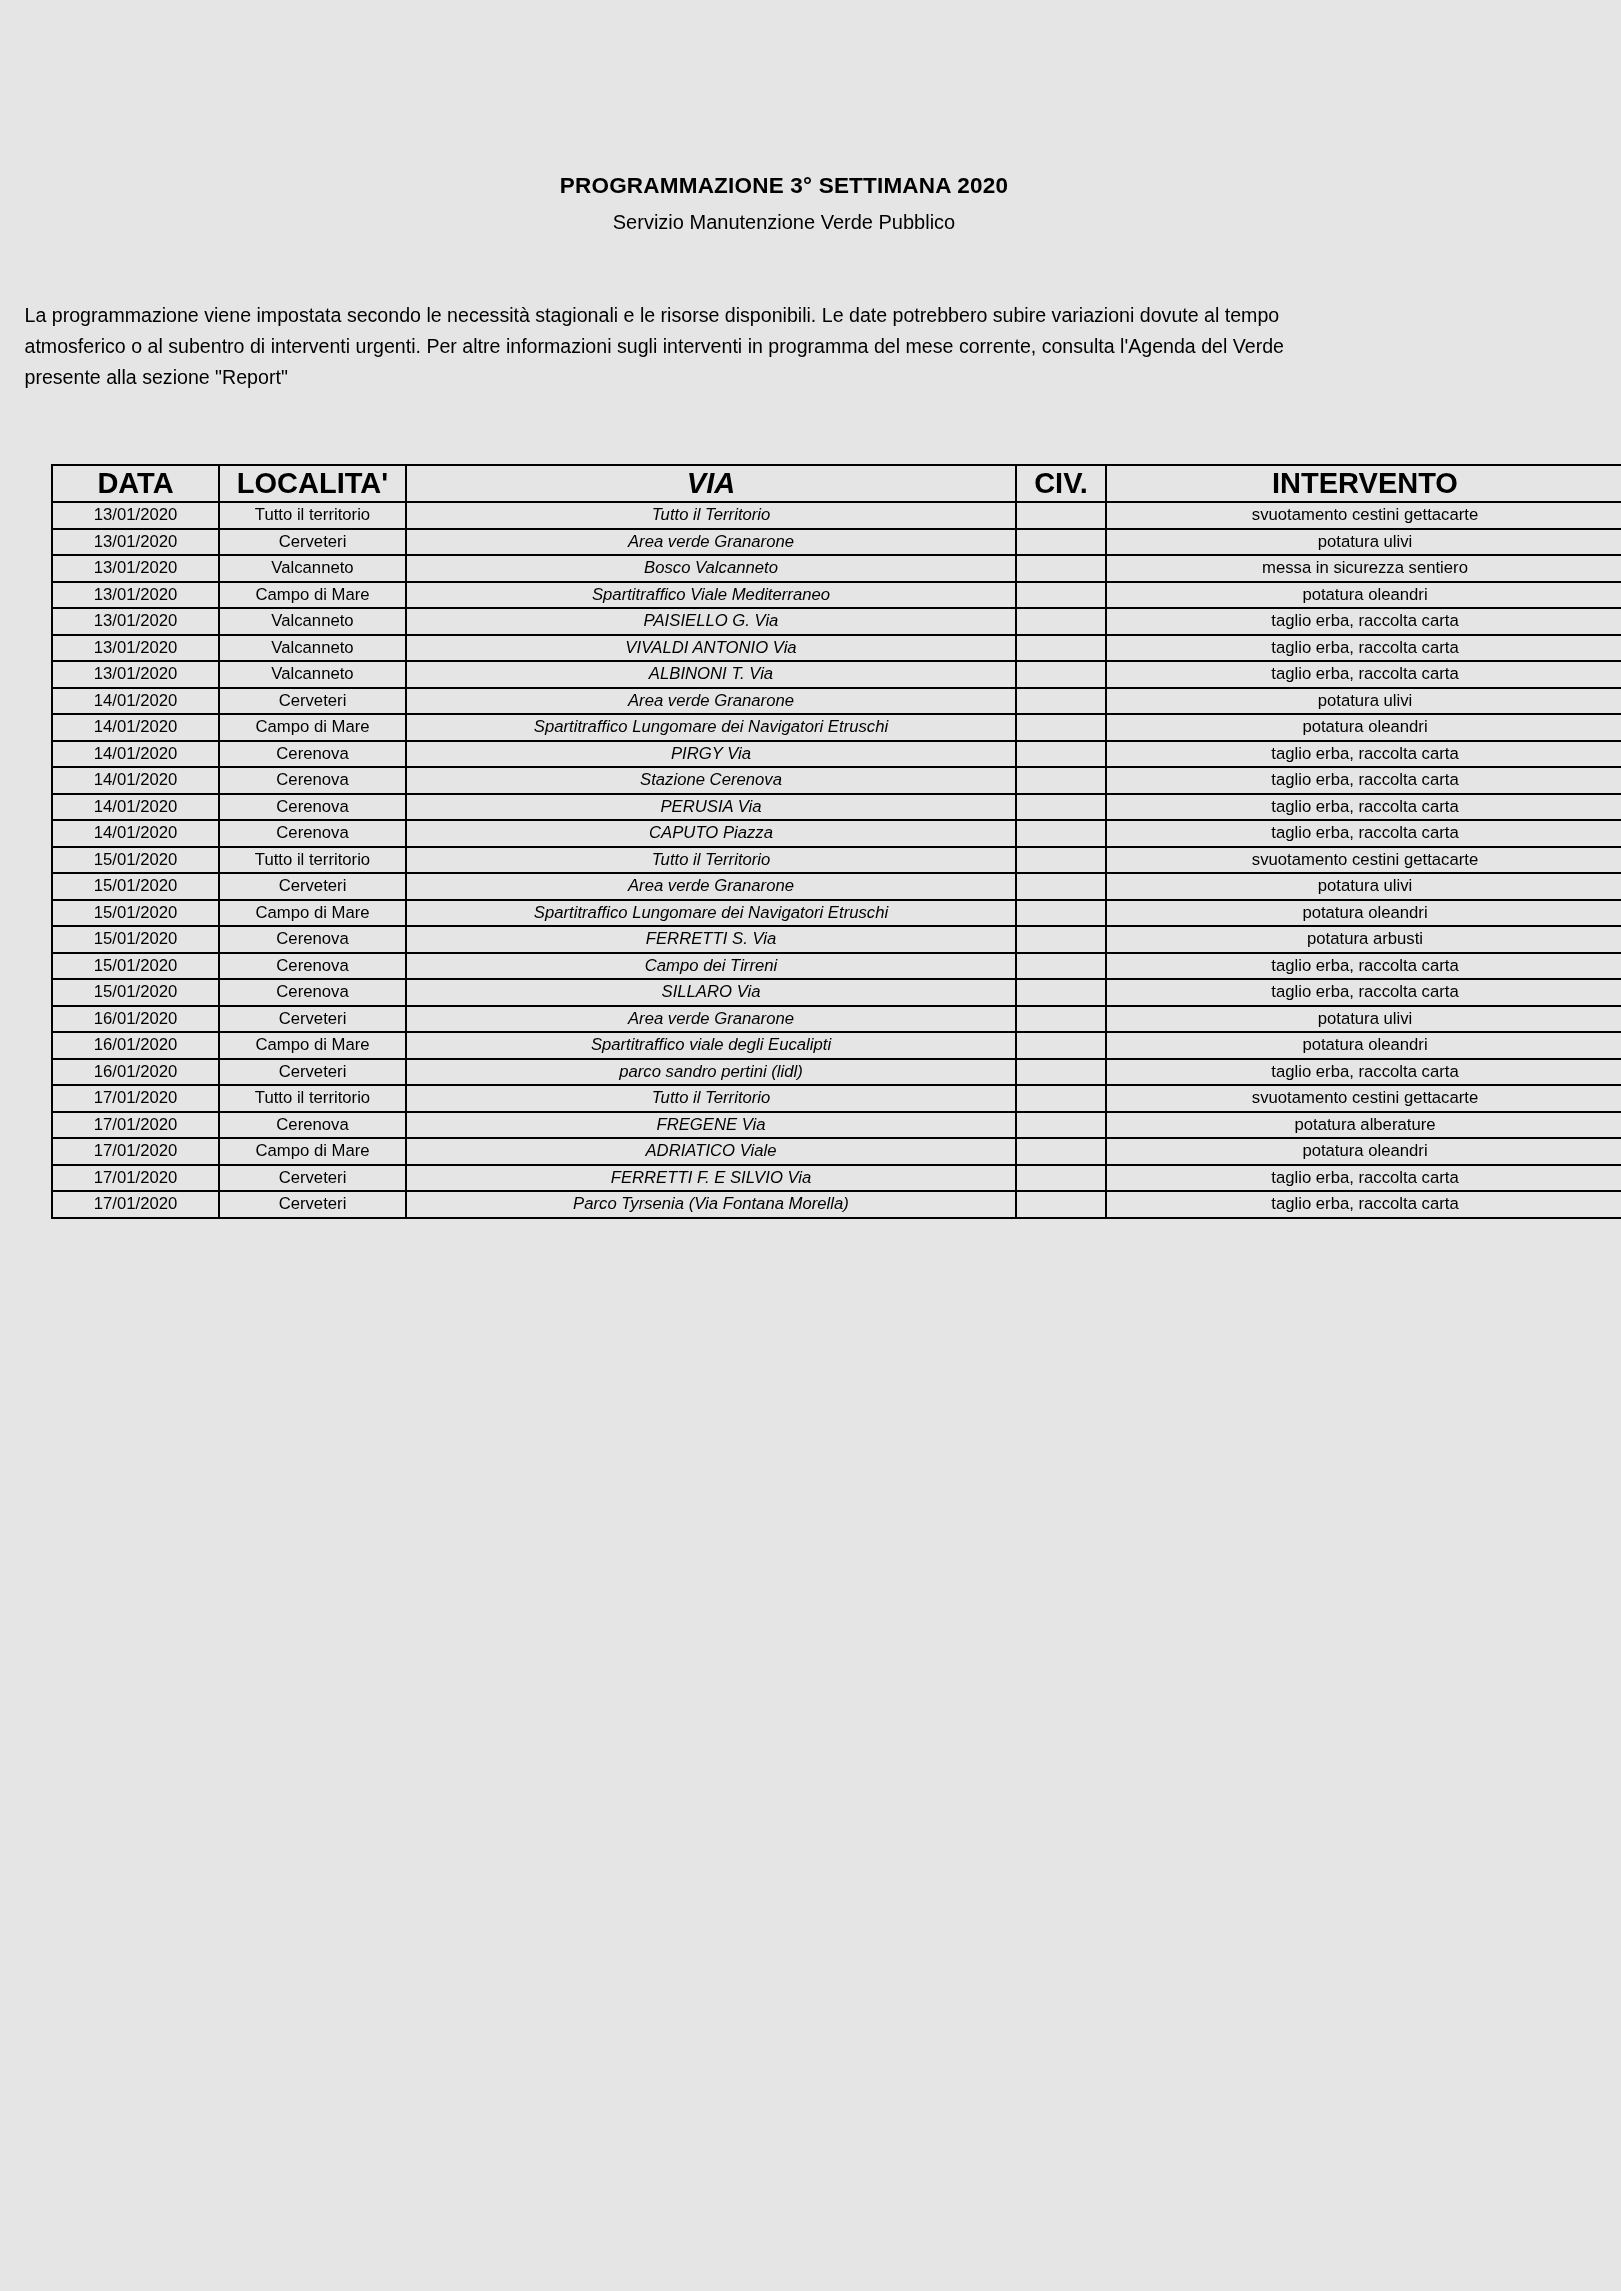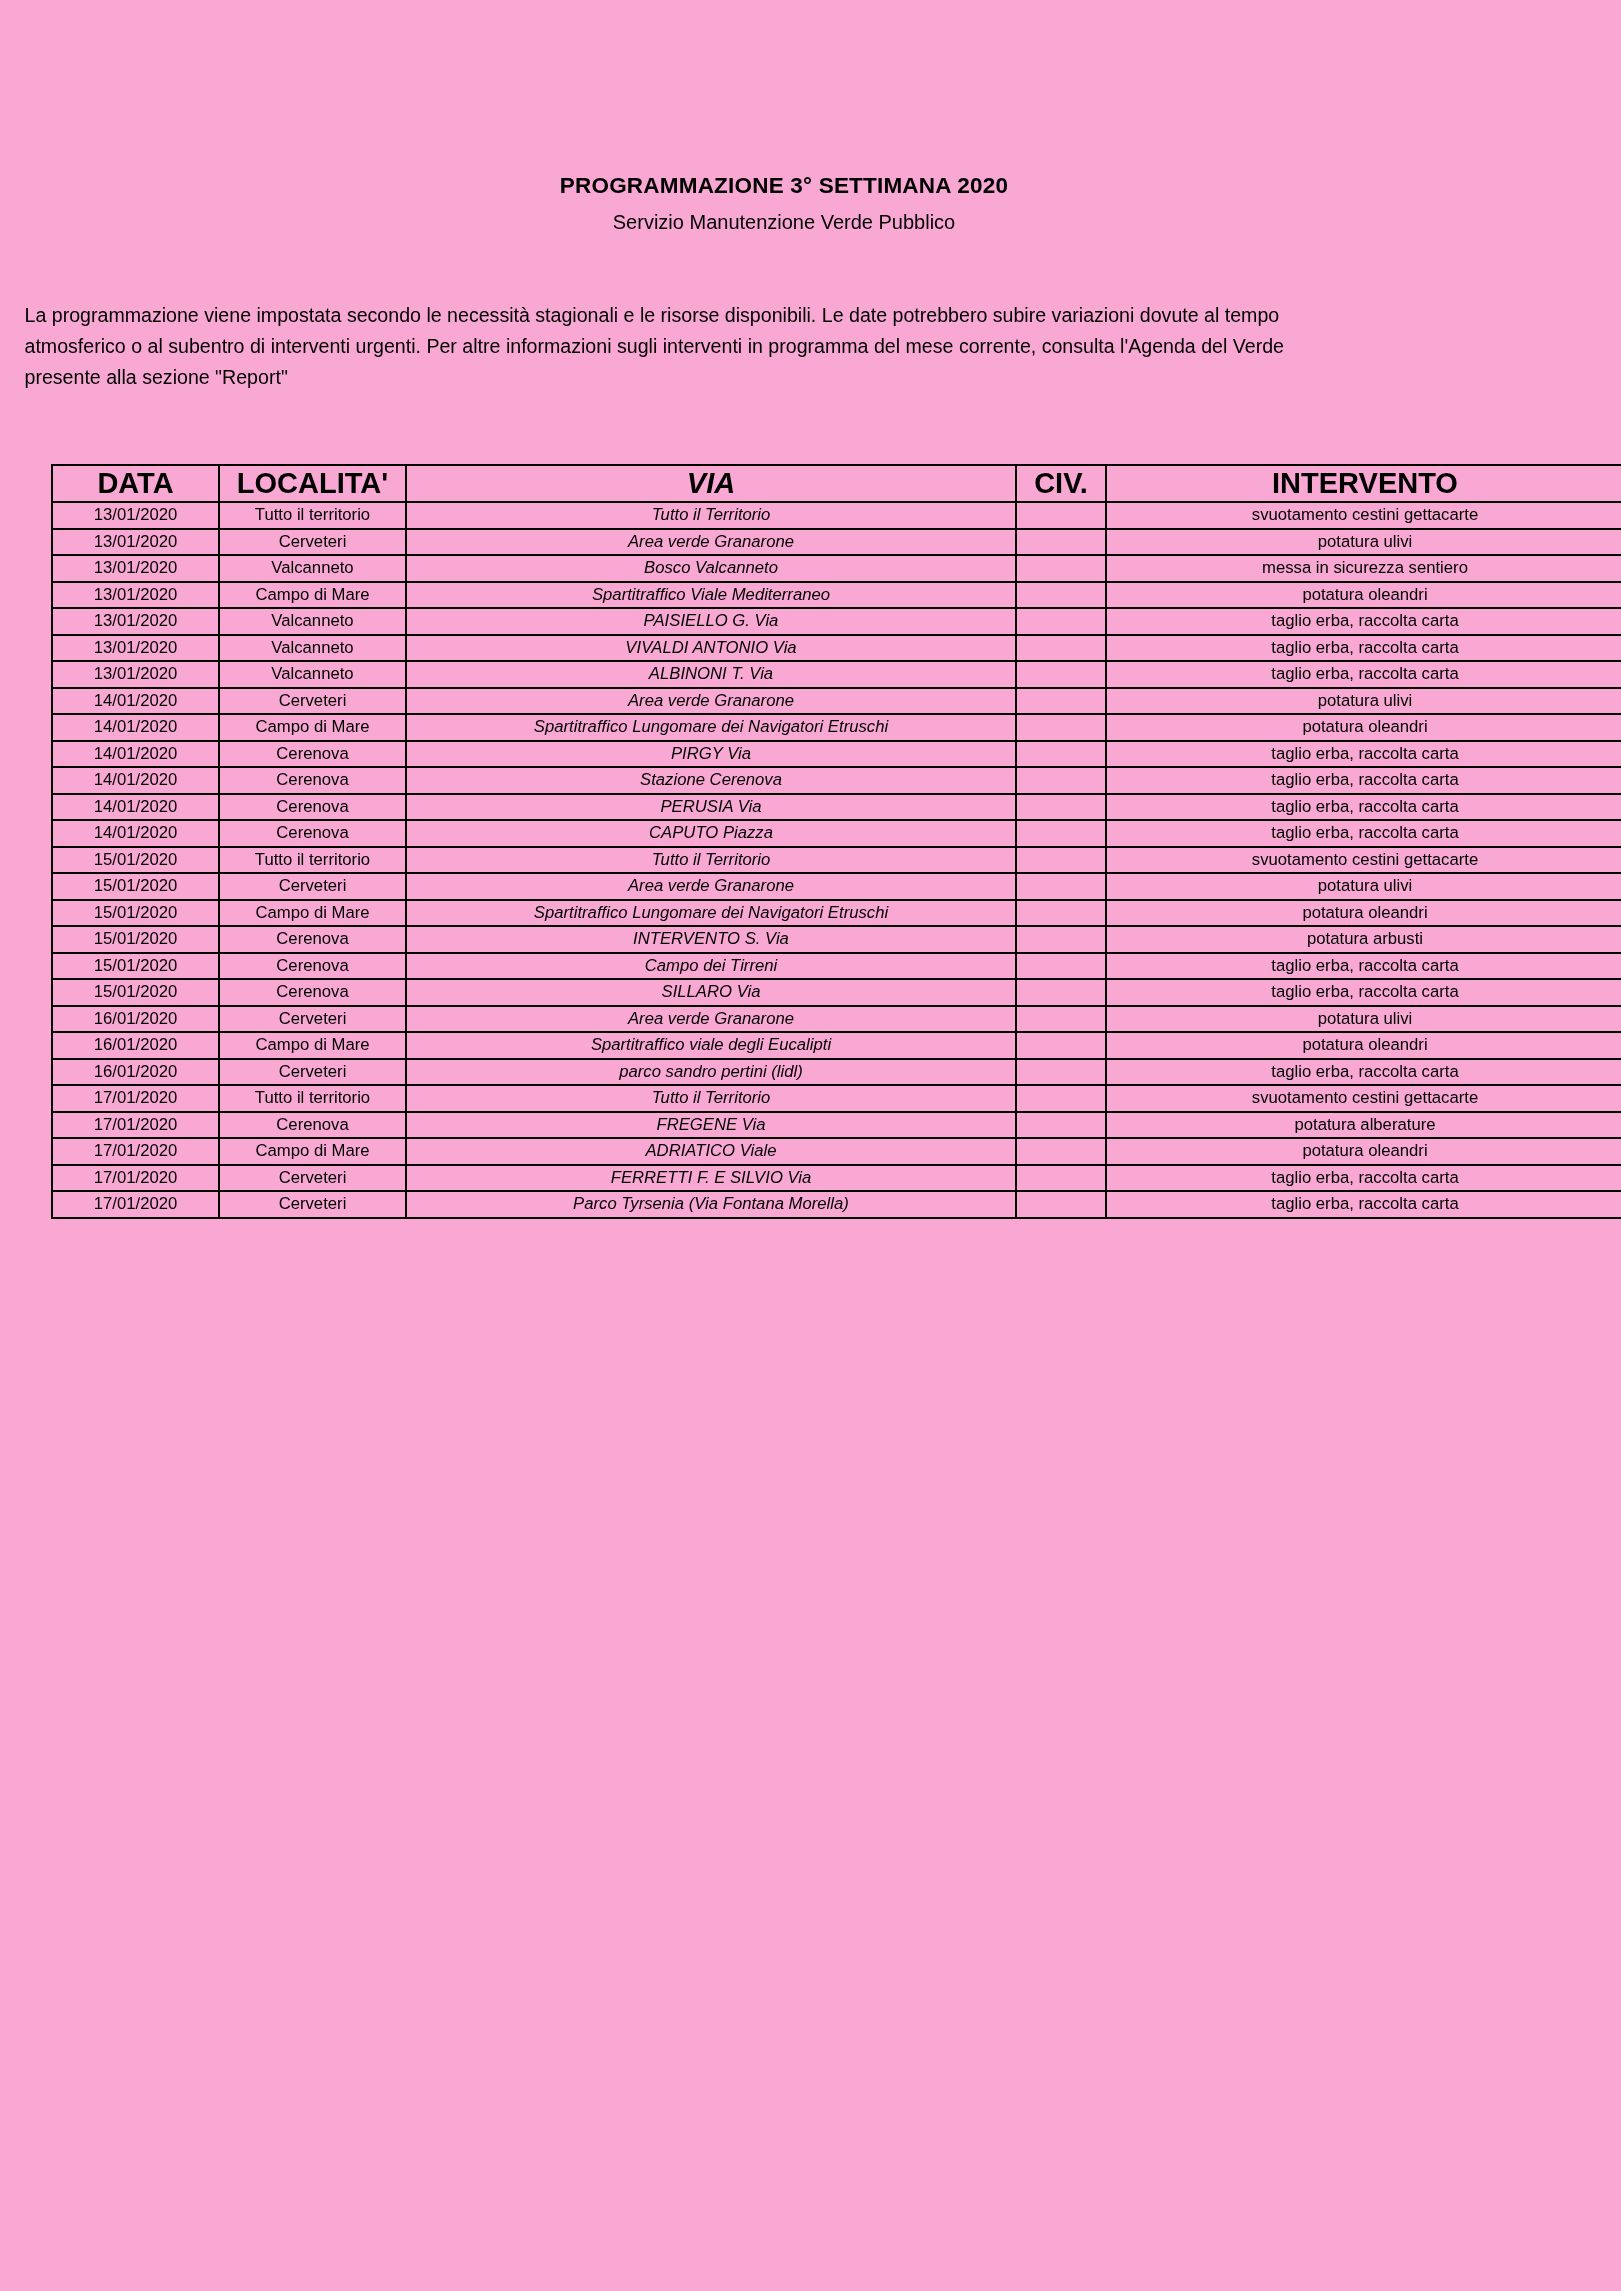--- a/index.html
+++ b/index.html
@@ -5,21 +5,21 @@
   * { margin: 0; padding: 0; box-sizing: border-box; }
   html, body { background: #ffffff; }
   body {
     width: 1621px;
     height: 2292px;
     position: relative;
     font-family: "Liberation Sans", sans-serif;
     color: #000;
     overflow: hidden;
   }
-  .page { position: absolute; inset: 0; background: #f9a8d4; }
+  .page { position: absolute; inset: 0; background: #e5e5e5; }
 
   
   .title-block {
     position: absolute;
     top: 173px;
     left: 0;
     width: 1568px;
     text-align: center;
   }
   .doc-title {
@@ -225,21 +225,21 @@
         <tr>
           <td class="col-data">15/01/2020</td>
           <td class="col-localita">Campo di Mare</td>
           <td class="col-via">Spartitraffico Lungomare dei Navigatori Etruschi</td>
           <td class="col-civ"></td>
           <td class="col-intervento">potatura oleandri</td>
         </tr>
         <tr>
           <td class="col-data">15/01/2020</td>
           <td class="col-localita">Cerenova</td>
-          <td class="col-via">INTERVENTO S. Via</td>
+          <td class="col-via">FERRETTI S. Via</td>
           <td class="col-civ"></td>
           <td class="col-intervento">potatura arbusti</td>
         </tr>
         <tr>
           <td class="col-data">15/01/2020</td>
           <td class="col-localita">Cerenova</td>
           <td class="col-via">Campo dei Tirreni</td>
           <td class="col-civ"></td>
           <td class="col-intervento">taglio erba, raccolta carta</td>
         </tr>

